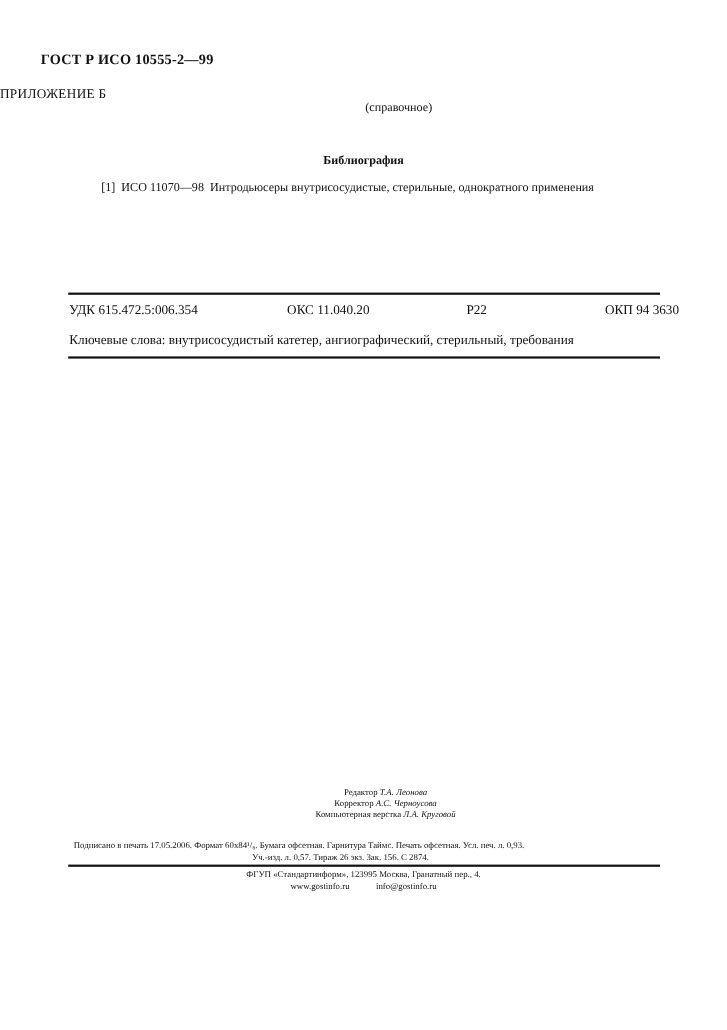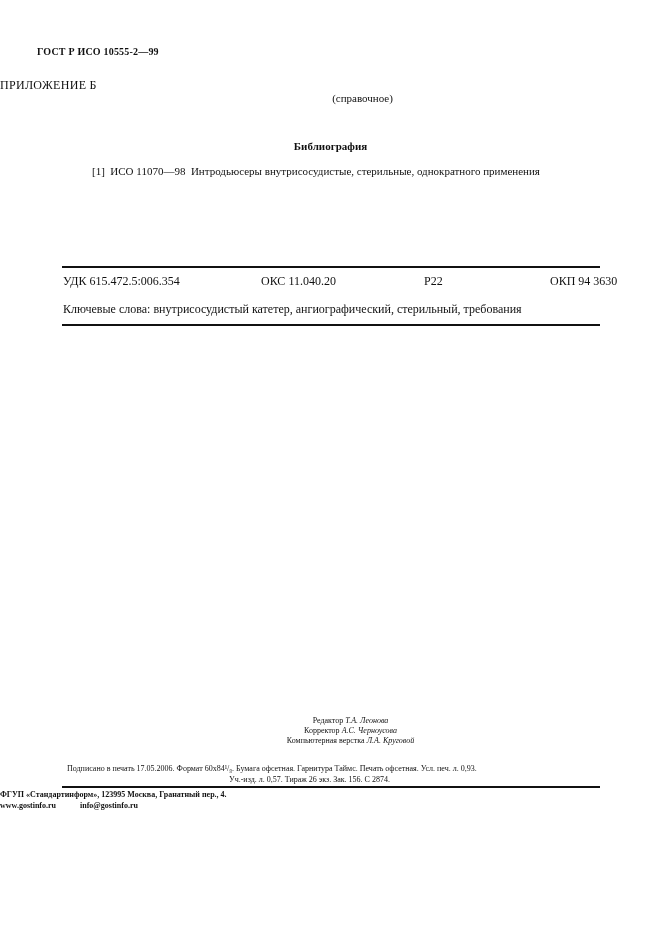--- a/index.html
+++ b/index.html
@@ -1,40 +1,40 @@
 <!DOCTYPE html>
 <html><head>
 <meta charset="utf-8">
 <style>
   html, body { margin: 0; padding: 0; background: #ffffff; }
   body { width: 661px; height: 936px; position: relative; overflow: hidden;
          font-family: "Liberation Serif", "DejaVu Serif", serif; color: #111; }
   .abs { position: absolute; white-space: nowrap; }
-  .hdr { left: 37px; top: 46px; font-size: 10px; font-weight: bold; letter-spacing: 0.2px; }
+  .hdr { left: 37px; top: 46px; font-size: 13px; font-weight: bold; letter-spacing: 0.2px; }
   .app-title { left: 0; width: 661px; text-align: left; top: 78px; font-size: 12px; letter-spacing: 0.3px; }
   .app-sub { left: 0; width: 661px; text-align: center; top: 92px; font-size: 11px; padding-left: 32px; }
   .bib-title { left: 0; width: 661px; text-align: center; top: 140px; font-size: 11px; font-weight: bold; }
   .bib-item { left: 92px; top: 165px; font-size: 11px; }
   .rule { position: absolute; left: 62px; width: 538px; background: #111; }
   .r1 { top: 266px; height: 2px; }
   .r2 { top: 324px; height: 1.5px; }
   .class-row { top: 274px; font-size: 12px; }
   .c-udk { left: 63px; }
   .c-oks { left: 261px; }
   .c-r { left: 424px; }
   .c-okp { left: 550px; }
   .kw { left: 63px; top: 302px; font-size: 12px; }
   .credits { left: 0; width: 661px; text-align: center; font-size: 8px; line-height: 10px; top: 716px; padding-left: 20px; }
   .credits .line { display: block; }
   .credits i { font-style: italic; }
   .print { font-size: 8px; line-height: 11px; top: 763px; }
   .p1 { left: 67px; }
   .p2 { left: 229px; top: 774px; }
   .r3 { top: 786px; height: 1.5px; }
-  .pub { left: 0; width: 661px; font-size: 8px; line-height: 10.5px; top: 790px; font-weight: bold; }
+  .pub { left: 0; width: 661px; text-align: center; font-size: 8px; line-height: 10.5px; top: 790px; }
   .pub .line { display: block; }
   .gap { display: inline-block; width: 24px; }
 </style>
 </head>
 <body>
 
 <div class="abs hdr">ГОСТ Р ИСО 10555-2—99</div>
 
 <div class="abs app-title">ПРИЛОЖЕНИЕ Б</div>
 <div class="abs app-sub">(справочное)</div>

